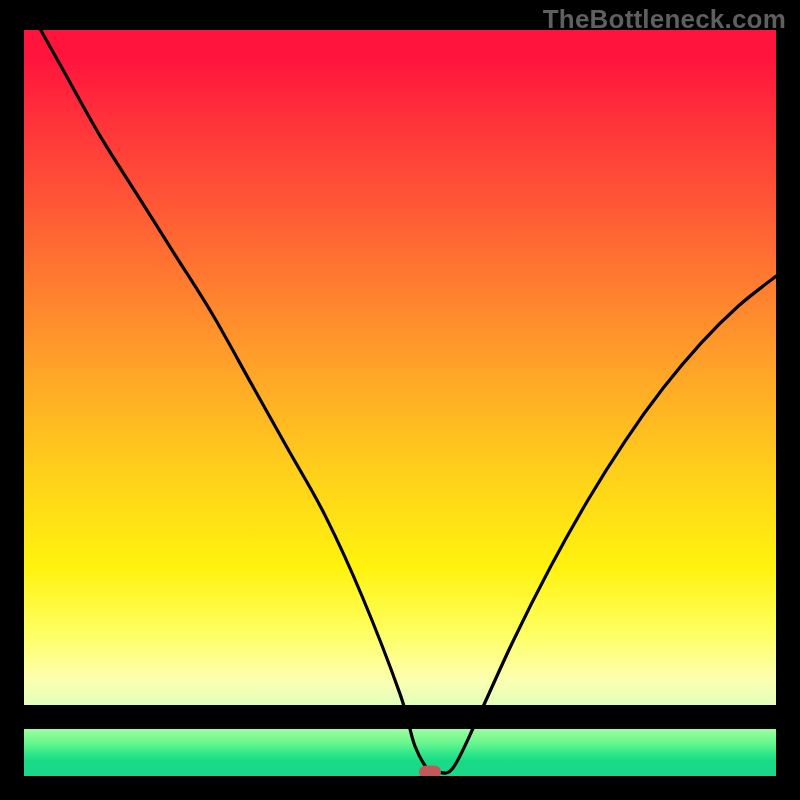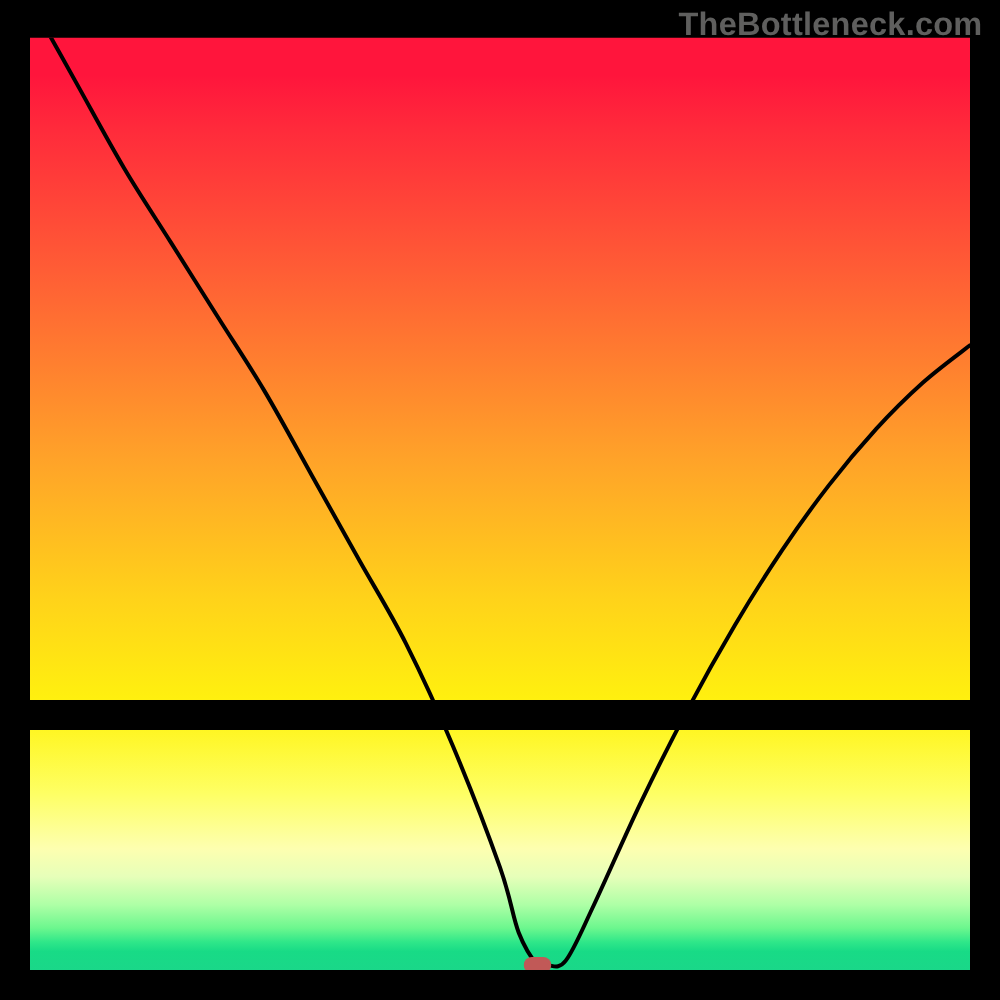--- a/index.html
+++ b/index.html
@@ -7,21 +7,21 @@
     padding: 0;
     width: 800px;
     height: 800px;
     background: #000;
     font-family: Arial, Helvetica, sans-serif;
     overflow: hidden;
   }
   .frame {
     position: relative;
     width: 800px;
-    height: 584px;
+    height: 729px;
     background: #000;
   }
   .watermark {
     position: absolute;
     top: 4px;
     right: 14px;
     color: #5f5f5e;
     font-size: 26px;
     font-weight: 600;
     letter-spacing: 0.2px;

